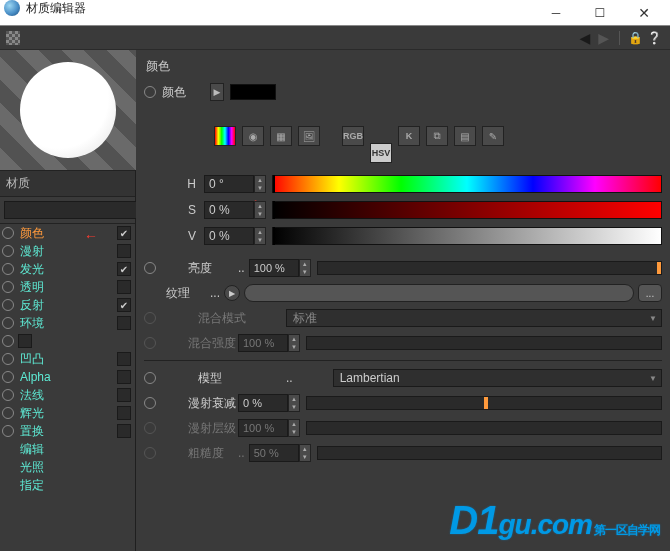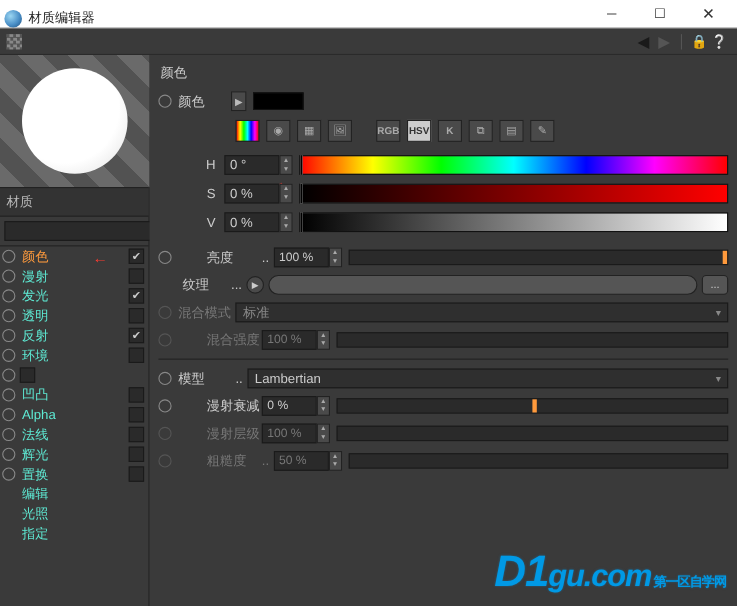--- a/index.html
+++ b/index.html
@@ -1,19 +1,19 @@
 <!DOCTYPE html>
 <html><head>
 <meta charset="utf-8">
 <style>
 * { box-sizing: border-box; margin: 0; padding: 0; font-family: "Microsoft YaHei", sans-serif; }
 body { width: 670px; height: 551px; background: #3a3a3a; color: #ccc; font-size: 12px; overflow: hidden; position: relative; }
 
 
-.titlebar { height: 26px; background: #fff; display: flex; align-items: flex-end; padding: 0 4px; border-bottom: 1px solid #888; }
+.titlebar { height: 26px; background: #fff; display: flex; align-items: flex-start; padding: 0 4px; border-bottom: 1px solid #888; }
 .titlebar .app-icon { width: 16px; height: 16px; border-radius: 50%; background: radial-gradient(circle at 35% 35%, #9bd6f2, #4a8fc7 55%, #1a4b7a); margin-right: 6px; }
 .titlebar .title { color: #222; flex: 1; font-size: 12px; }
 .titlebar .tb-btn { width: 44px; height: 26px; display: flex; align-items: center; justify-content: center; color: #333; font-size: 12px; }
 .titlebar .tb-btn.close { font-size: 14px; }
 
 
 .toolrow { height: 24px; background: #3a3a3a; display: flex; align-items: center; padding: 0 6px; border-bottom: 1px solid #2a2a2a; }
 .toolrow .grid-icon { width: 14px; height: 14px; background: repeating-conic-gradient(#888 0 25%, #555 0 50%) 0 0/6px 6px; }
 .toolrow .spacer { flex: 1; }
 .toolrow .nav-arrow { color: #1a1a1a; font-size: 14px; margin: 0 4px; }
@@ -50,21 +50,21 @@
 .row .ring { width:12px; height:12px; border:1px solid #888; border-radius:50%; margin-right:6px; }
 .row .rlabel { width:48px; color:#ccc; }
 
 .swatch { width:46px; height:16px; background:#000; border:1px solid #111; }
 
 .chev-btn { width:14px; height:18px; background:#4a4a4a; border:1px solid #222; display:flex; align-items:center; justify-content:center; color:#bbb; font-size:9px; }
 
 .toolbar-icons { display:flex; gap:6px; margin:6px 0 10px 70px; align-items:center; }
 .ic { width:22px; height:20px; background:#4a4a4a; border:1px solid #222; display:flex; align-items:center; justify-content:center; color:#aaa; font-size:10px; }
 .ic.txt { background:#4a4a4a; font-weight:bold; font-size:9px; letter-spacing:0; }
-.ic.hsv { background:#ccc; color:#333; }
+.ic.hsv { background:#ccc; color:#333;margin-top:34px; }
 .ic.spectrum { background: linear-gradient(90deg,#f00,#ff0,#0f0,#0ff,#00f,#f0f,#f00); }
 
 .hsv-row { display:flex; align-items:center; height:22px; margin-bottom:4px; position:relative; }
 .hsv-row .hl { width:60px; text-align:right; padding-right:8px; color:#ccc; }
 .hsv-row .numbox { width:50px; height:18px; background:#2a2a2a; border:1px solid #1a1a1a; color:#ccc; padding:0 4px; display:flex; align-items:center; }
 .hsv-row .spin { width:12px; height:18px; background:#4a4a4a; border:1px solid #222; display:flex; flex-direction:column; }
 .hsv-row .spin div { flex:1; color:#aaa; font-size:6px; text-align:center; line-height:8px; }
 .hsv-row .slider { flex:1; height:18px; margin-left:6px; border:1px solid #111; position:relative; }
 .slider.hue { background: linear-gradient(90deg,#f00 0%,#ff0 17%,#0f0 33%,#0ff 50%,#00f 67%,#f0f 83%,#f00 100%); }
 .slider.sat { background: linear-gradient(90deg,#000,#f00); }
@@ -84,21 +84,21 @@
 .param-row .pslider { flex:1; height:14px; background:#2a2a2a; border:1px solid #1a1a1a; margin-left:6px; position:relative; }
 .param-row .pslider .knob { position:absolute; top:0; bottom:0; width:4px; background:#ff9a3c; }
 
 .tex-row { display:flex; align-items:center; height:22px; margin-bottom:3px; gap:4px; }
 .tex-row .tlabel { width:40px; color:#ccc; }
 .tex-row .dots { color:#ccc; }
 .tex-row .tri { width:16px; height:16px; border-radius:50%; background:#4a4a4a; border:1px solid #222; display:flex; align-items:center; justify-content:center; color:#ccc; font-size:8px; }
 .tex-row .texfield { flex:1; height:18px; background:#555; border:1px solid #222; border-radius:9px; }
 .tex-row .browse { width:24px; height:18px; background:#555; border:1px solid #222; border-radius:4px; color:#ccc; display:flex; align-items:center; justify-content:center; font-size:10px; }
 
-.sel-row { display:flex; align-items:center; height:22px; margin-bottom:3px; }
+.sel-row { display:flex; align-items:center; height:22px; margin-bottom:3px;gap:36px; }
 .sel-row .ring { width:12px; height:12px; border:1px solid #555; border-radius:50%; margin-right:6px; }
 .sel-row .slabel { width:52px; color:#777; }
 .sel-row .selbox { flex:1; height:18px; background:#2f2f2f; border:1px solid #1a1a1a; color:#888; padding:0 6px; display:flex; align-items:center; position:relative; }
 .sel-row .selbox .dd { position:absolute; right:4px; color:#888; font-size:8px; }
 
 .hr { height:1px; background:#222; margin:6px 0; }
 
 .watermark { position:absolute; right:10px; bottom:8px; color:#0099e5; font-weight:bold; font-style:italic; font-size:28px; letter-spacing:-1px; text-shadow:0 0 2px rgba(0,150,230,.5); display:flex; align-items:baseline; }
 .watermark .d1 { font-size:40px; }
 .watermark .sub { font-size:12px; color:#0099e5; margin-left:2px; font-style:normal; }

